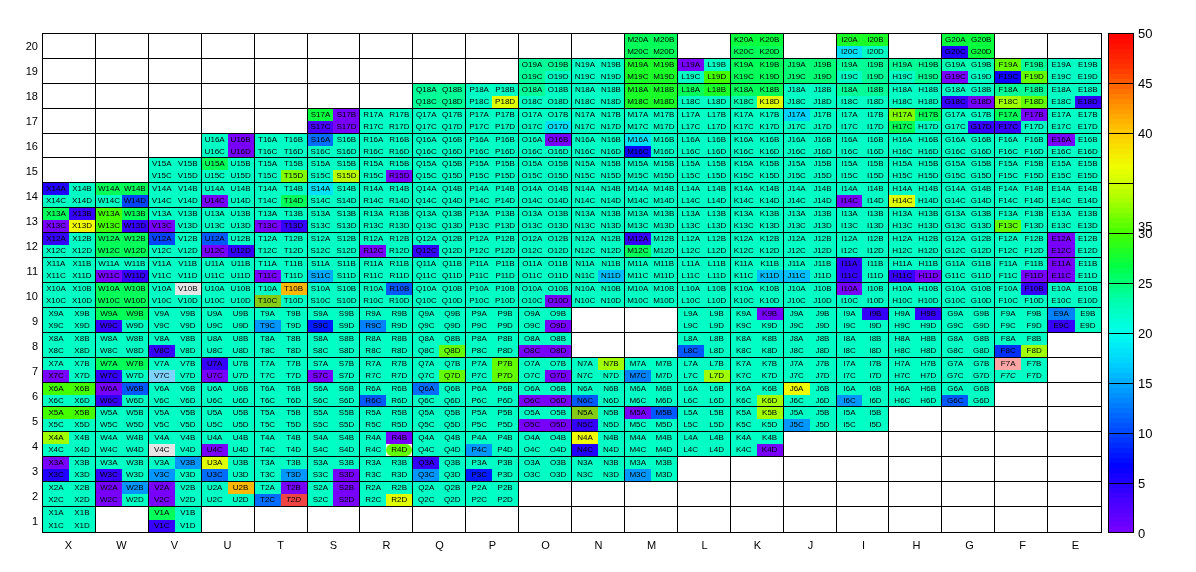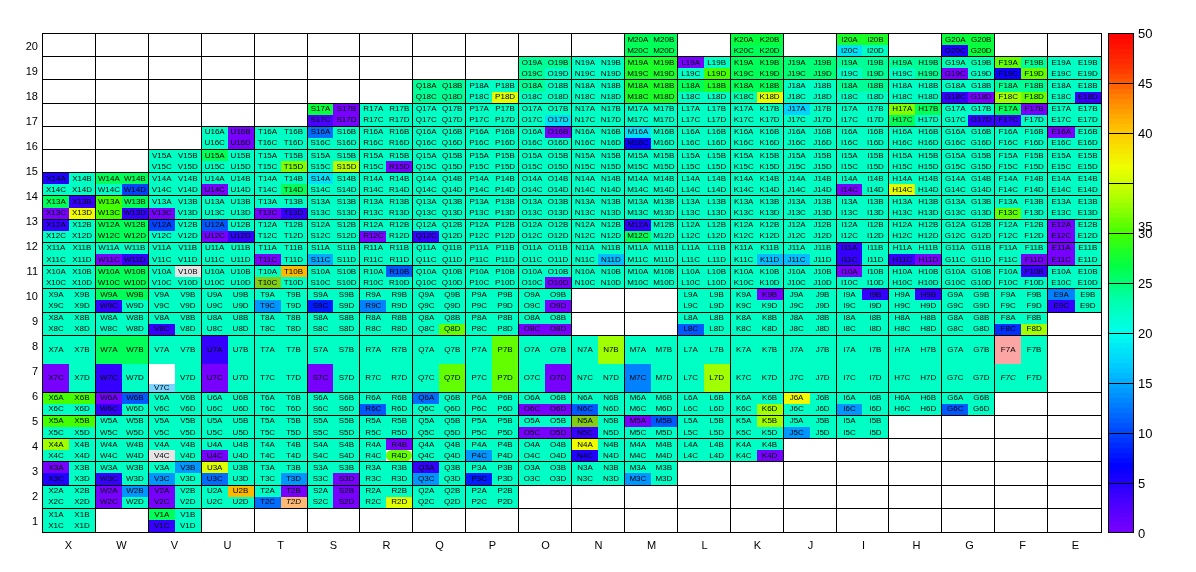--- a/index.html
+++ b/index.html
@@ -1613,21 +1613,21 @@
         </div>
         <div class="cell">
           <div class="sub" style="background: rgb(0, 255, 88);">W7A</div>
           <div class="sub" style="background: rgb(0, 255, 88);">W7B</div>
           <div class="sub" style="background: rgb(54, 0, 255);">W7C</div>
           <div class="sub" style="background: rgb(0, 255, 197);">W7D</div>
         </div>
         <div class="cell">
           <div class="sub" style="background: rgb(0, 255, 197);">V7A</div>
           <div class="sub" style="background: rgb(0, 255, 197);">V7B</div>
-          <div class="sub" style="background: #7dd3fc; margin-top: 20px;">V7C</div>
+          <div class="sub" style="background: #7dd3fc;">V7C</div>
           <div class="sub" style="background: rgb(0, 255, 197);">V7D</div>
         </div>
         <div class="cell">
           <div class="sub" style="background: rgb(54, 0, 255);">U7A</div>
           <div class="sub" style="background: rgb(0, 255, 197);">U7B</div>
           <div class="sub" style="background: rgb(119, 0, 255);">U7C</div>
           <div class="sub" style="background: rgb(0, 255, 197);">U7D</div>
         </div>
         <div class="cell">
           <div class="sub" style="background: rgb(0, 255, 197);">T7A</div>
@@ -2226,21 +2226,21 @@
         <div class="cell">
           <div class="sub" style="background: rgb(0, 255, 197);">U2A</div>
           <div class="sub" style="background: rgb(255, 184, 0);">U2B</div>
           <div class="sub" style="background: rgb(0, 255, 197);">U2C</div>
           <div class="sub" style="background: rgb(0, 255, 197);">U2D</div>
         </div>
         <div class="cell">
           <div class="sub" style="background: rgb(0, 255, 197);">T2A</div>
           <div class="sub" style="background: rgb(119, 0, 255);">T2B</div>
           <div class="sub" style="background: rgb(0, 109, 255);">T2C</div>
-          <div class="sub" style="background: #fdba74; font-style: italic;">T2D</div>
+          <div class="sub" style="background: #ef4444; font-style: italic;">T2D</div>
         </div>
         <div class="cell">
           <div class="sub" style="background: rgb(0, 255, 197);">S2A</div>
           <div class="sub" style="background: rgb(119, 0, 255);">S2B</div>
           <div class="sub" style="background: rgb(0, 255, 197);">S2C</div>
           <div class="sub" style="background: rgb(119, 0, 255);">S2D</div>
         </div>
         <div class="cell">
           <div class="sub" style="background: rgb(0, 255, 197);">R2A</div>
           <div class="sub" style="background: rgb(0, 255, 197);">R2B</div>

